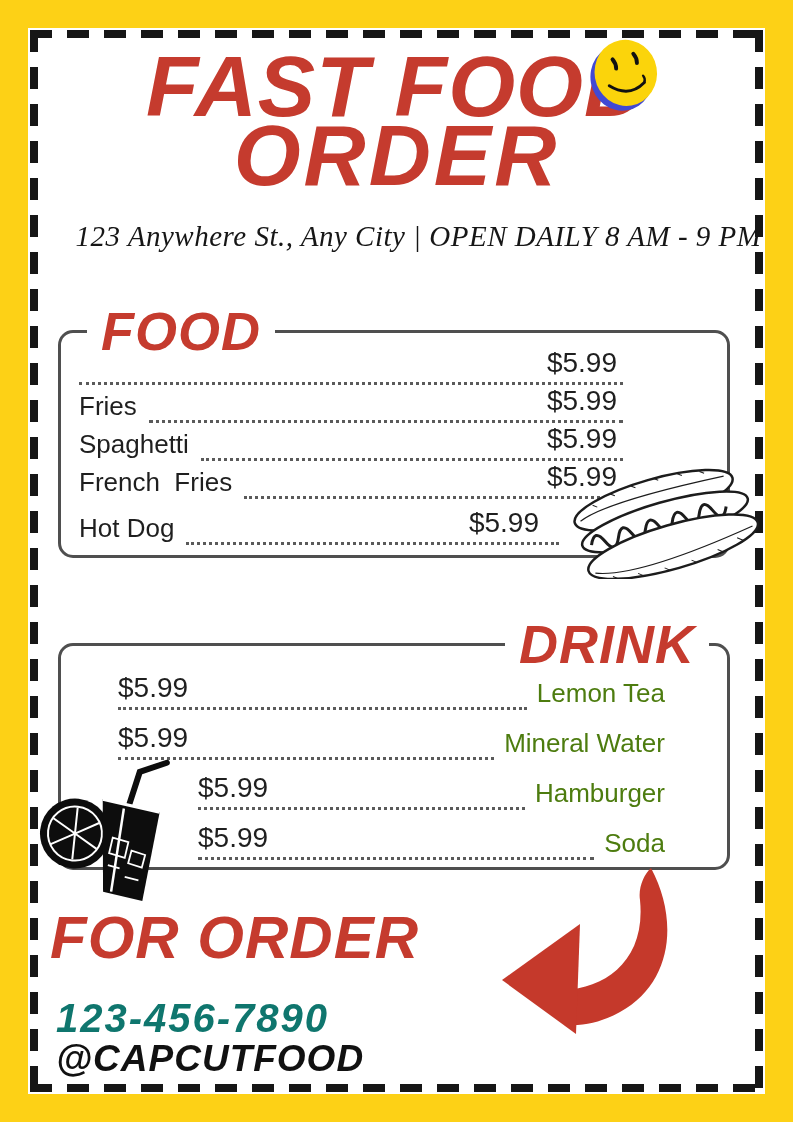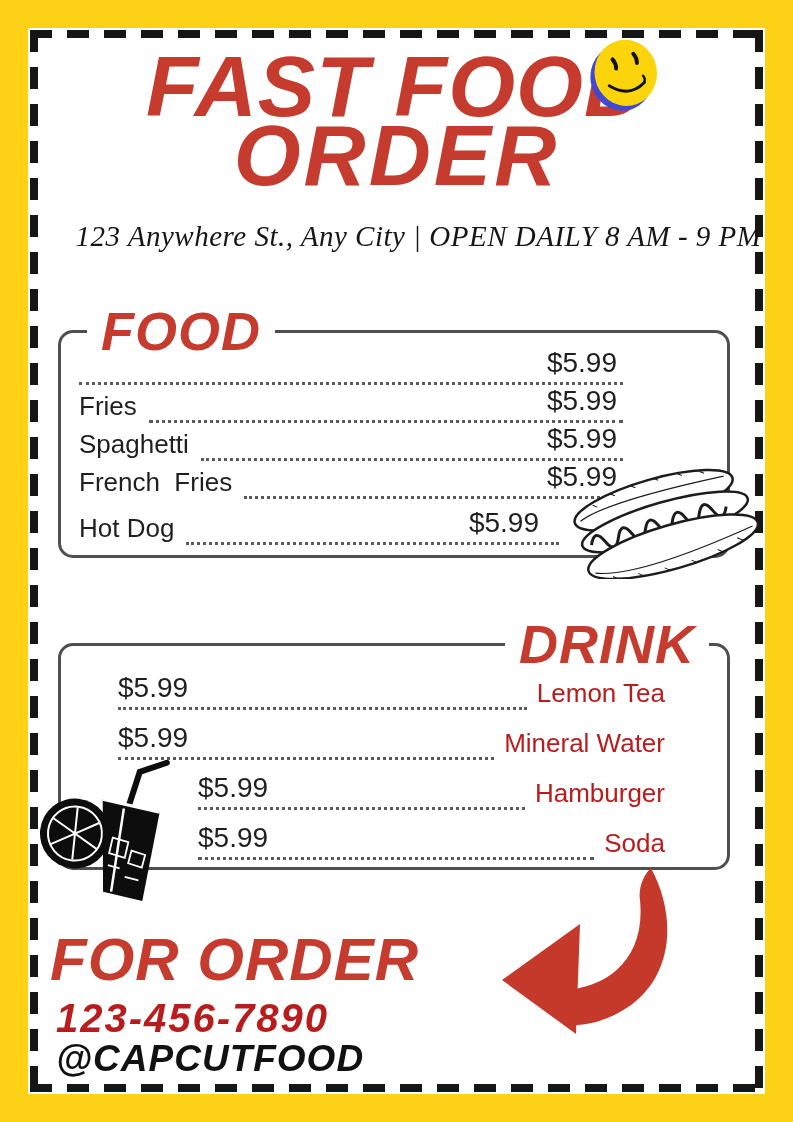--- a/index.html
+++ b/index.html
@@ -38,28 +38,28 @@
   .flabel{font-size:26px;color:#1f1f1f;white-space:pre;padding-right:12px;padding-bottom:1px;}
   .fleader{flex:1;display:flex;justify-content:flex-end;align-items:flex-end;border-bottom:3px dotted #5a5a5a;}
   .fprice{font-size:28px;color:#1f1f1f;padding:0 6px 3px 0;}
   .frow.last .fprice{padding-right:20px;}
 
   .drow{display:flex;align-items:flex-end;height:50px;padding-right:62px;}
   .drow.d1{padding-left:57px;}
   .drow.d2{padding-left:137px;}
   .dleader{flex:1;display:flex;justify-content:flex-start;align-items:flex-end;border-bottom:3px dotted #5a5a5a;}
   .dprice{font-size:28px;color:#1f1f1f;padding:0 0 3px 0;}
-  .dname{font-size:26px;color:#b91c1c;padding-left:10px;padding-bottom:1px;}
+  .dname{font-size:26px;color:#4d7c0f;padding-left:10px;padding-bottom:1px;}
 
   .hotdog{position:absolute;left:570px;top:464px;width:190px;height:115px;}
   .drinkart{position:absolute;left:38px;top:746px;width:160px;height:160px;}
   .arrow{position:absolute;left:498px;top:862px;width:250px;height:185px;}
 
-  .order-heading{position:absolute;left:50px;top:908px;font-size:60px;color:#c53b2e;line-height:1;margin-top:22px;}
-  .order-phone{position:absolute;left:56px;top:998px;font-size:40px;color:#b91c1c;line-height:1;letter-spacing:2px;}
+  .order-heading{position:absolute;left:50px;top:908px;font-size:60px;color:#c53b2e;line-height:1;}
+  .order-phone{position:absolute;left:56px;top:998px;font-size:40px;color:#0f766e;line-height:1;letter-spacing:2px;}
   .order-social{position:absolute;left:56px;top:1040px;font-size:37px;color:#111;line-height:1;letter-spacing:1px;text-align:center;}
 </style>
 </head>
 <body>
 
 <div class="poster">
   <div class="paper"></div>
   <div class="dash h t"></div>
   <div class="dash h b"></div>
   <div class="dash v l"></div>

